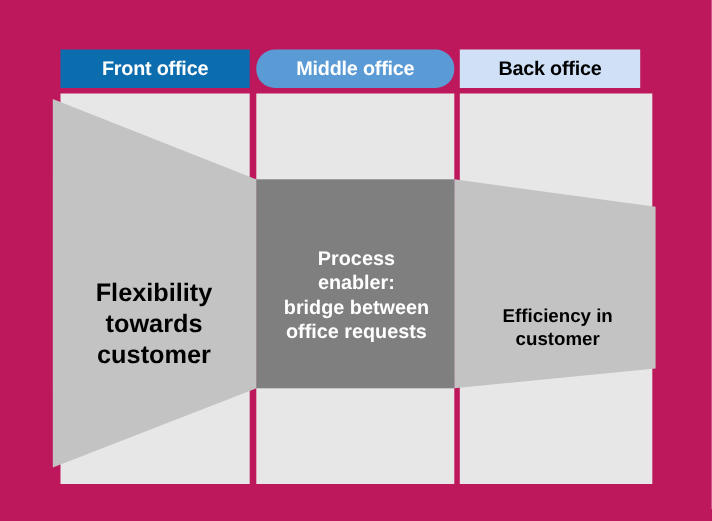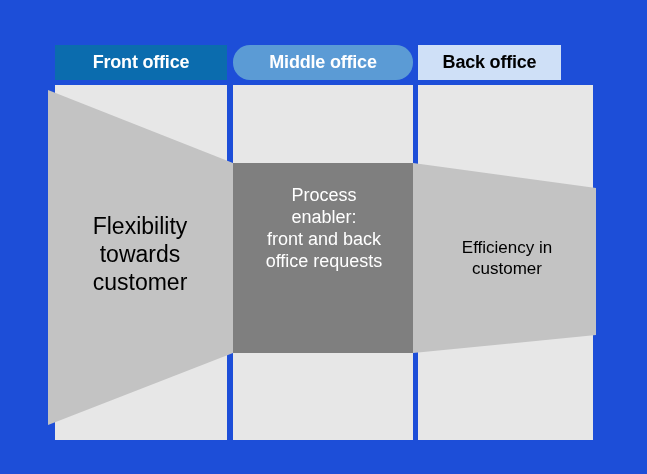--- a/index.html
+++ b/index.html
@@ -11,21 +11,21 @@
   body {
     width: 647px;
     height: 474px;
     font-family: "Liberation Sans", sans-serif;
     overflow: hidden;
   }
   #diagram-root {
     position: relative;
     width: 647px;
     height: 474px;
-    background: #1d4ed8;
+    background: #be185d;
   }
 
   
   .column-band {
     position: absolute;
     background: #e7e7e7;
   }
   #band-front  { left: 55px;  top: 85px; width: 172px; height: 355px; }
   #band-middle { left: 233px; top: 85px; width: 180px; height: 355px; }
   #band-back   { left: 418px; top: 85px; width: 175px; height: 355px; }
@@ -38,38 +38,39 @@
     display: flex;
     align-items: center;
     justify-content: center;
     font-size: 18px;
     font-weight: bold;
     letter-spacing: -0.2px;
     white-space: nowrap;
   }
   #header-front  { left: 55px;  width: 172px; background: #0b6cae; color: #ffffff; }
   #header-middle { left: 233px; width: 180px; background: #5b9bd5; color: #ffffff; border-radius: 17px; }
-  #header-back   { left: 418px; width: 143px; background: #cfe0f7; color: #000000; }
+  #header-back   { left: 418px; width: 164px; background: #cfe0f7; color: #000000; }
 
   
   #funnel-svg {
     position: absolute;
     left: 0;
     top: 0;
     width: 647px;
     height: 474px;
     pointer-events: none;
   }
 
   
   .funnel-label {
     position: absolute;
     text-align: center;
-    font-weight: normal;
+    font-weight: bold;
     line-height: 1.22;
+    margin-top: 40px;
   }
   #label-front {
     left: 50px;
     top: 212px;
     width: 180px;
     font-size: 23px;
     color: #000000;
   }
   #label-middle {
     left: 236px;
@@ -114,21 +115,21 @@
     <span>Back office</span>
   </div>
 
   <div class="funnel-label" id="label-front">
       <div>Flexibility towards</div>
       <div>customer</div>
     </div>
   <div class="funnel-label" id="label-middle">
       <div>Process</div>
       <div>enabler:</div>
-      <div>front and back</div>
+      <div>bridge between</div>
       <div>office requests</div>
     </div>
   <div class="funnel-label" id="label-back">
       <div>Efficiency in</div>
       <div>customer</div>
     </div>
 
 </div>
 
 </body></html>

